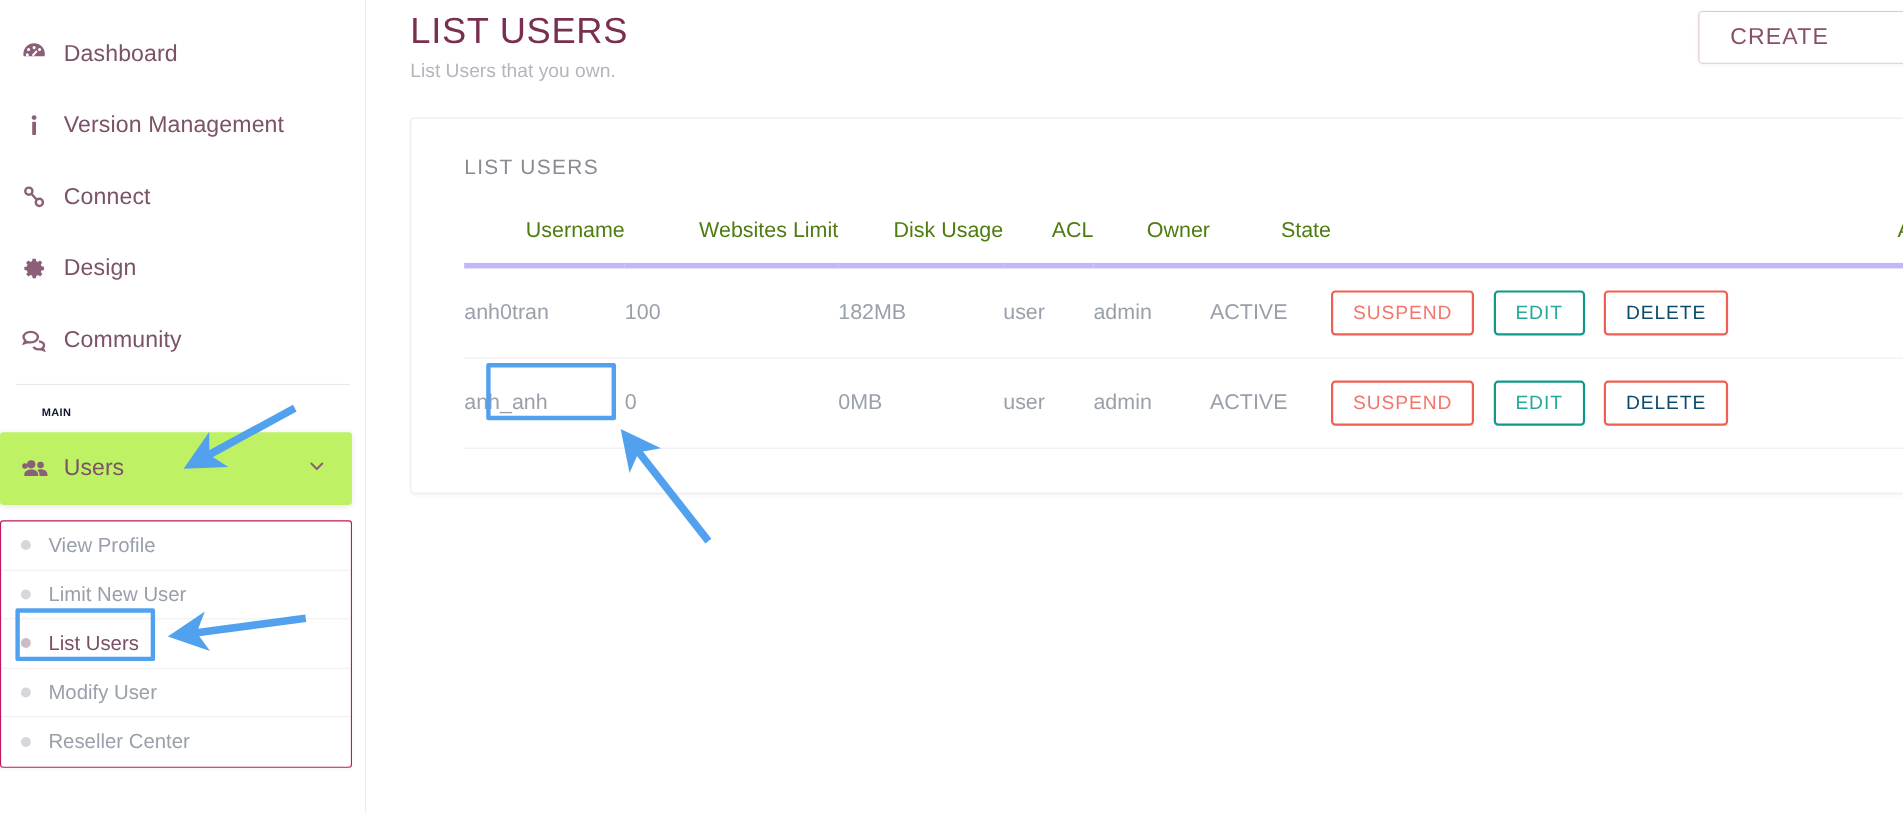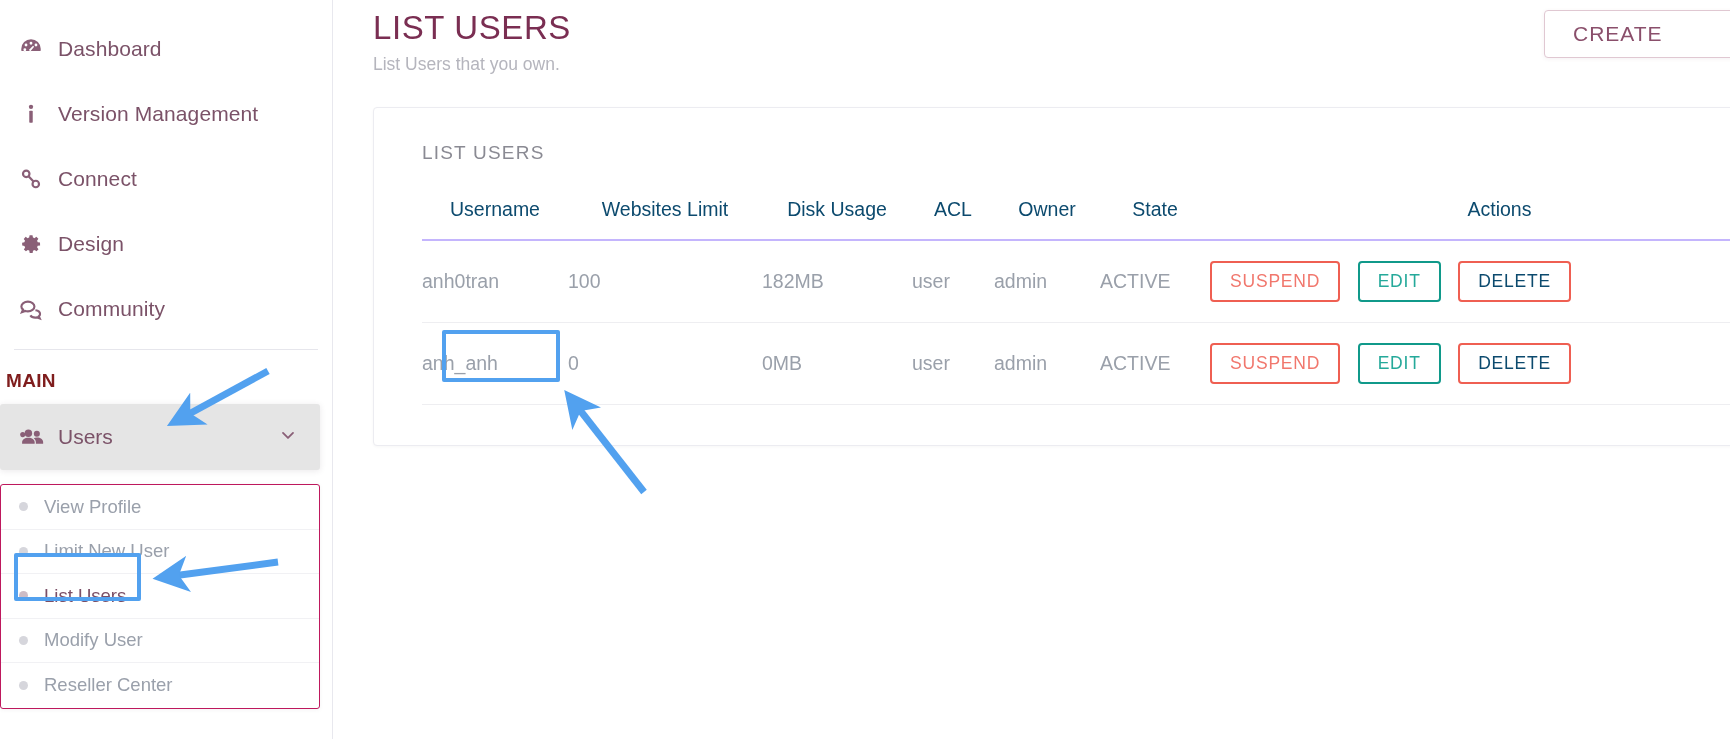--- a/index.html
+++ b/index.html
@@ -39,33 +39,34 @@
     font-size: 21px;
     color: #7b5268;
     letter-spacing: .1px;
     font-weight: 400;
   }
   .nav-divider {
     height: 1px; background: #e6e6ec;
     margin: 8px 14px 0 14px;
   }
   .section-label {
-    font-size: 19px;
+    font-size: 10px;
     font-weight: 700;
-    color: #7f1d1d;
+    color: #0f172a;
     letter-spacing: .3px;
     padding: 20px 0 12px 6px;
+    margin-left: 32px;
   }
   
   .nav-parent {
     display: flex; align-items: center;
     height: 66px;
     margin: 0 12px 0 0;
     padding-left: 18px;
-    background: #e5e5e5;
+    background: #bef264;
     border-radius: 3px;
     box-shadow: 0 1px 6px rgba(60,40,60,.10);
     position: relative;
     cursor: pointer;
     text-align: center;
   }
   .nav-parent .ic { width: 40px; flex:0 0 40px; color:#8a5f77; display:flex; align-items:center;}
   .nav-parent .lbl { font-size: 21px; color: #7b5268; }
   .nav-parent .chev {
     position: absolute; right: 22px; top: 50%; transform: translateY(-50%);
@@ -157,26 +158,26 @@
     letter-spacing: 1.2px;
     padding-left: 48px;
     margin-bottom: 34px;
   }
   table.users {
     width: calc(100% - 48px);
     margin-left: 48px;
     border-collapse: collapse;
   }
   table.users thead th {
-    text-align: center;
+    text-align: right;
     font-size: 19.5px;
     font-weight: 400;
-    color: #0c4a6e;
+    color: #4d7c0f;
     padding: 0 0 18px 0;
-    border-bottom: 2px solid #c4b5fd;
+    border-bottom: 5px solid #c4b5fd;
     white-space: nowrap;
   }
   table.users tbody td {
     font-size: 19.5px;
     color: #9aa0aa;
     padding: 20px 0 20px 0;
     border-bottom: 1px solid #eeeef1;
     white-space: nowrap;
     vertical-align: middle;
   }

